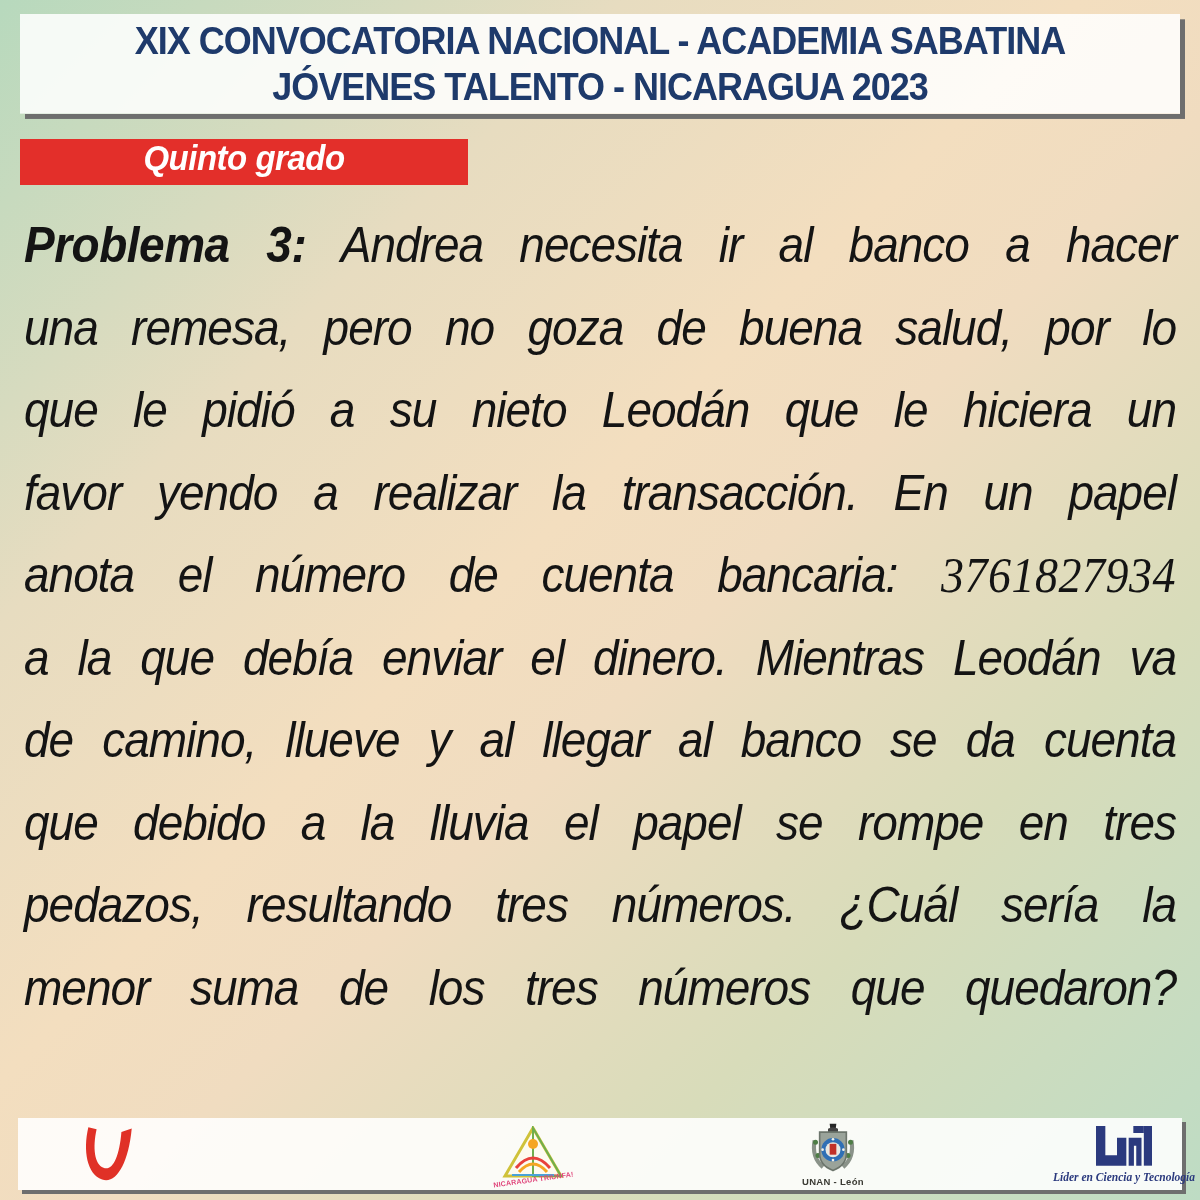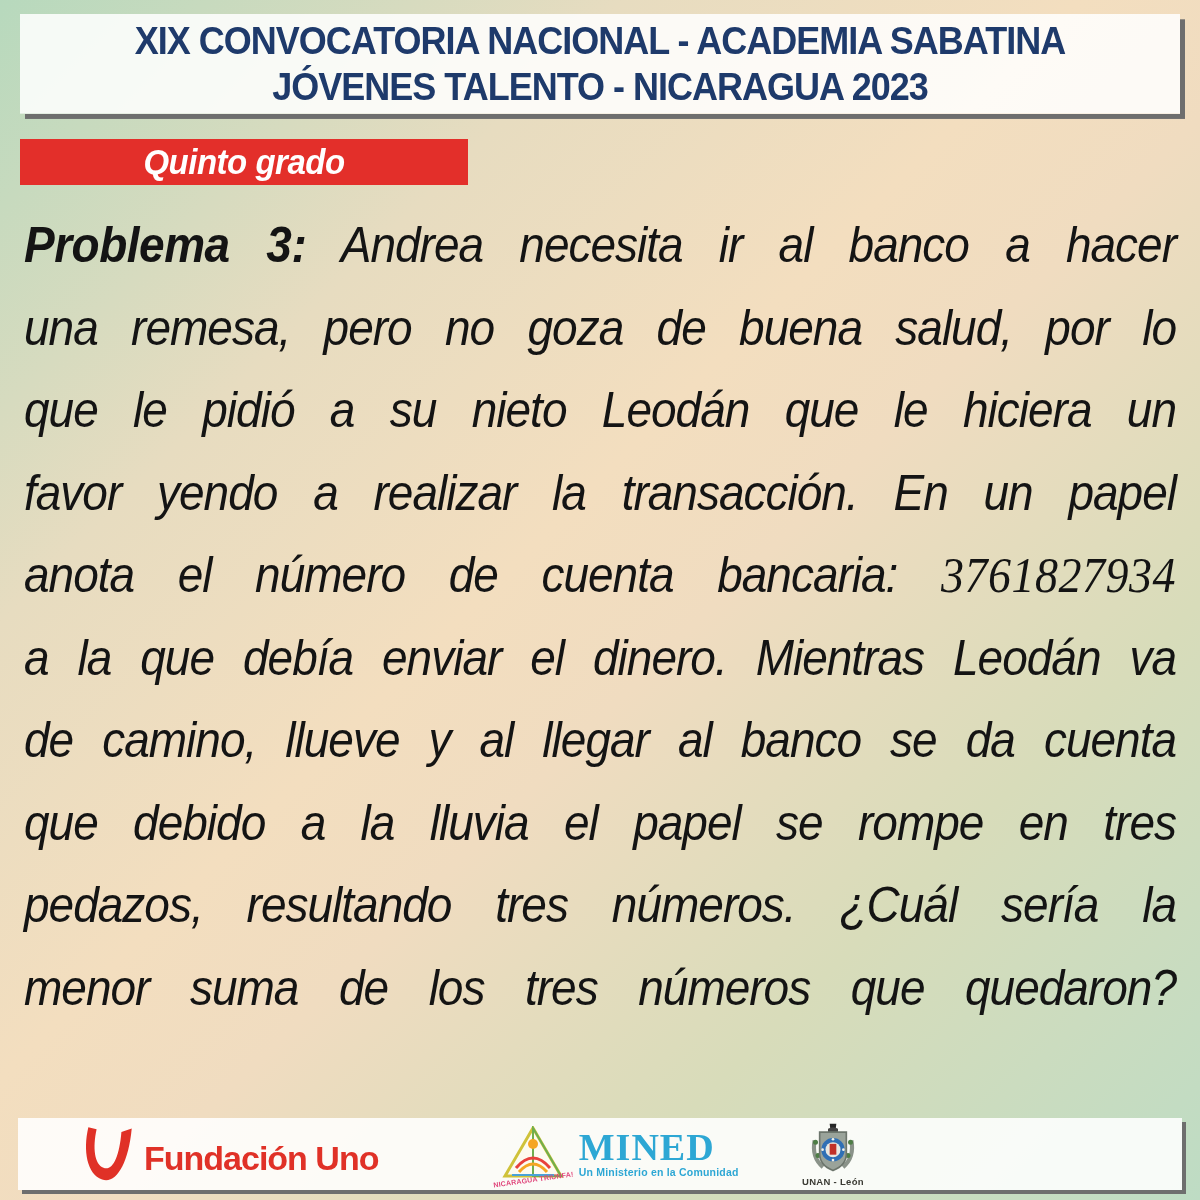--- a/index.html
+++ b/index.html
@@ -38,21 +38,21 @@
     color:var(--header-text,#1e3a6b);
     font-weight:bold;
     font-size:36px;
     line-height:43px;
     letter-spacing:-1px;
     white-space:nowrap;
   }
   .badge{
     position:absolute;left:20px;top:139px;width:448px;height:46px;
     background:var(--badge-red,#e32f2a);
-    display:flex;align-items:center;justify-content:center;
+    display:flex;justify-content:center;
   }
   .badge span{
     color:#ffffff;font-weight:bold;font-style:italic;
     font-size:33px;letter-spacing:-0.5px;
     transform:scaleY(1.08);
   }
   .problem{
     position:absolute;left:24px;top:203px;width:1152px;
     color:var(--body-text,#141414);
     font-style:italic;
@@ -137,38 +137,33 @@
     <p class="pline">pedazos, resultando tres números. ¿Cuál sería la</p>
     <p class="pline">menor suma de los tres números que quedaron?</p>
   </main>
 
   <footer class="footer">
 
     <div class="logo-group lg-fundacion">
       <svg width="62" height="62" viewBox="0 0 80 90">
         <path d="M10,6 C2,40 8,74 30,82 C50,89 68,60 73,8 L58,13 C55,50 45,70 32,65 C19,60 16,36 22,9 Z" fill="#e03127"></path>
       </svg>
-      <span class="fundacion-text">Fundación Uno</span>
     </div>
 
     <div class="logo-group lg-mined">
       <div class="mined-triangle-wrap">
         <svg width="62" height="54" viewBox="0 0 62 54">
           <polygon points="31,2 59,50 3,50" fill="#fdfbf0" stroke="#cfc23a" stroke-width="3"></polygon>
           <polygon points="31,2 59,50 31,50" fill="none" stroke="#6fae4e" stroke-width="2"></polygon>
           <circle cx="31" cy="18" r="5" fill="#f5a623"></circle>
           <path d="M14,42 Q31,22 48,42" fill="none" stroke="#e8413c" stroke-width="3"></path>
           <path d="M17,46 Q31,30 45,46" fill="none" stroke="#f5a623" stroke-width="3"></path>
           <path d="M10,49 H52" stroke="#4aa3d8" stroke-width="2"></path>
         </svg>
         <div class="mined-flagtext">NICARAGUA TRIUNFA!</div>
-      </div>
-      <div class="mined-block">
-        <span class="mined-name">MINED</span>
-        <span class="mined-tagline">Un Ministerio en la Comunidad</span>
       </div>
     </div>
 
     <div class="logo-group lg-unan">
       <svg width="50" height="52" viewBox="0 0 60 62">
         <path d="M8,22 Q4,42 18,54" fill="none" stroke="#8a9289" stroke-width="5"></path>
         <path d="M52,22 Q56,42 42,54" fill="none" stroke="#8a9289" stroke-width="5"></path>
         <circle cx="9" cy="24" r="3" fill="#4e7d46"></circle>
         <circle cx="51" cy="24" r="3" fill="#4e7d46"></circle>
         <circle cx="12" cy="40" r="3" fill="#4e7d46"></circle>
@@ -180,15 +175,24 @@
         <circle cx="30" cy="33" r="9" fill="#e8e8e2"></circle>
         <rect x="26" y="26" width="8" height="13" fill="#c03028"></rect>
         <circle cx="30" cy="20.5" r="1.6" fill="#f0f0ea"></circle>
         <circle cx="30" cy="45.5" r="1.6" fill="#f0f0ea"></circle>
         <circle cx="17.5" cy="33" r="1.6" fill="#f0f0ea"></circle>
         <circle cx="42.5" cy="33" r="1.6" fill="#f0f0ea"></circle>
       </svg>
       <span class="unan-label">UNAN - León</span>
     </div>
 
+    <div class="logo-group lg-uni">
+      <svg width="86" height="42" viewBox="0 0 100 72">
+        <path d="M2,0 H18 V50 H38 V20 H54 V68 H2 Z" fill="#2b3a7e"></path>
+        <path d="M58,20 H80 V68 H71 V34 H67 V68 H58 Z" fill="#2b3a7e"></path>
+        <rect x="84" y="0" width="14" height="68" fill="#2b3a7e"></rect>
+        <rect x="66" y="0" width="18" height="12" fill="#2b3a7e"></rect>
+      </svg>
+      <span class="uni-tagline">Líder en Ciencia y Tecnología</span>
+    </div>
 
   </footer>
 </div>
 
 </body></html>

